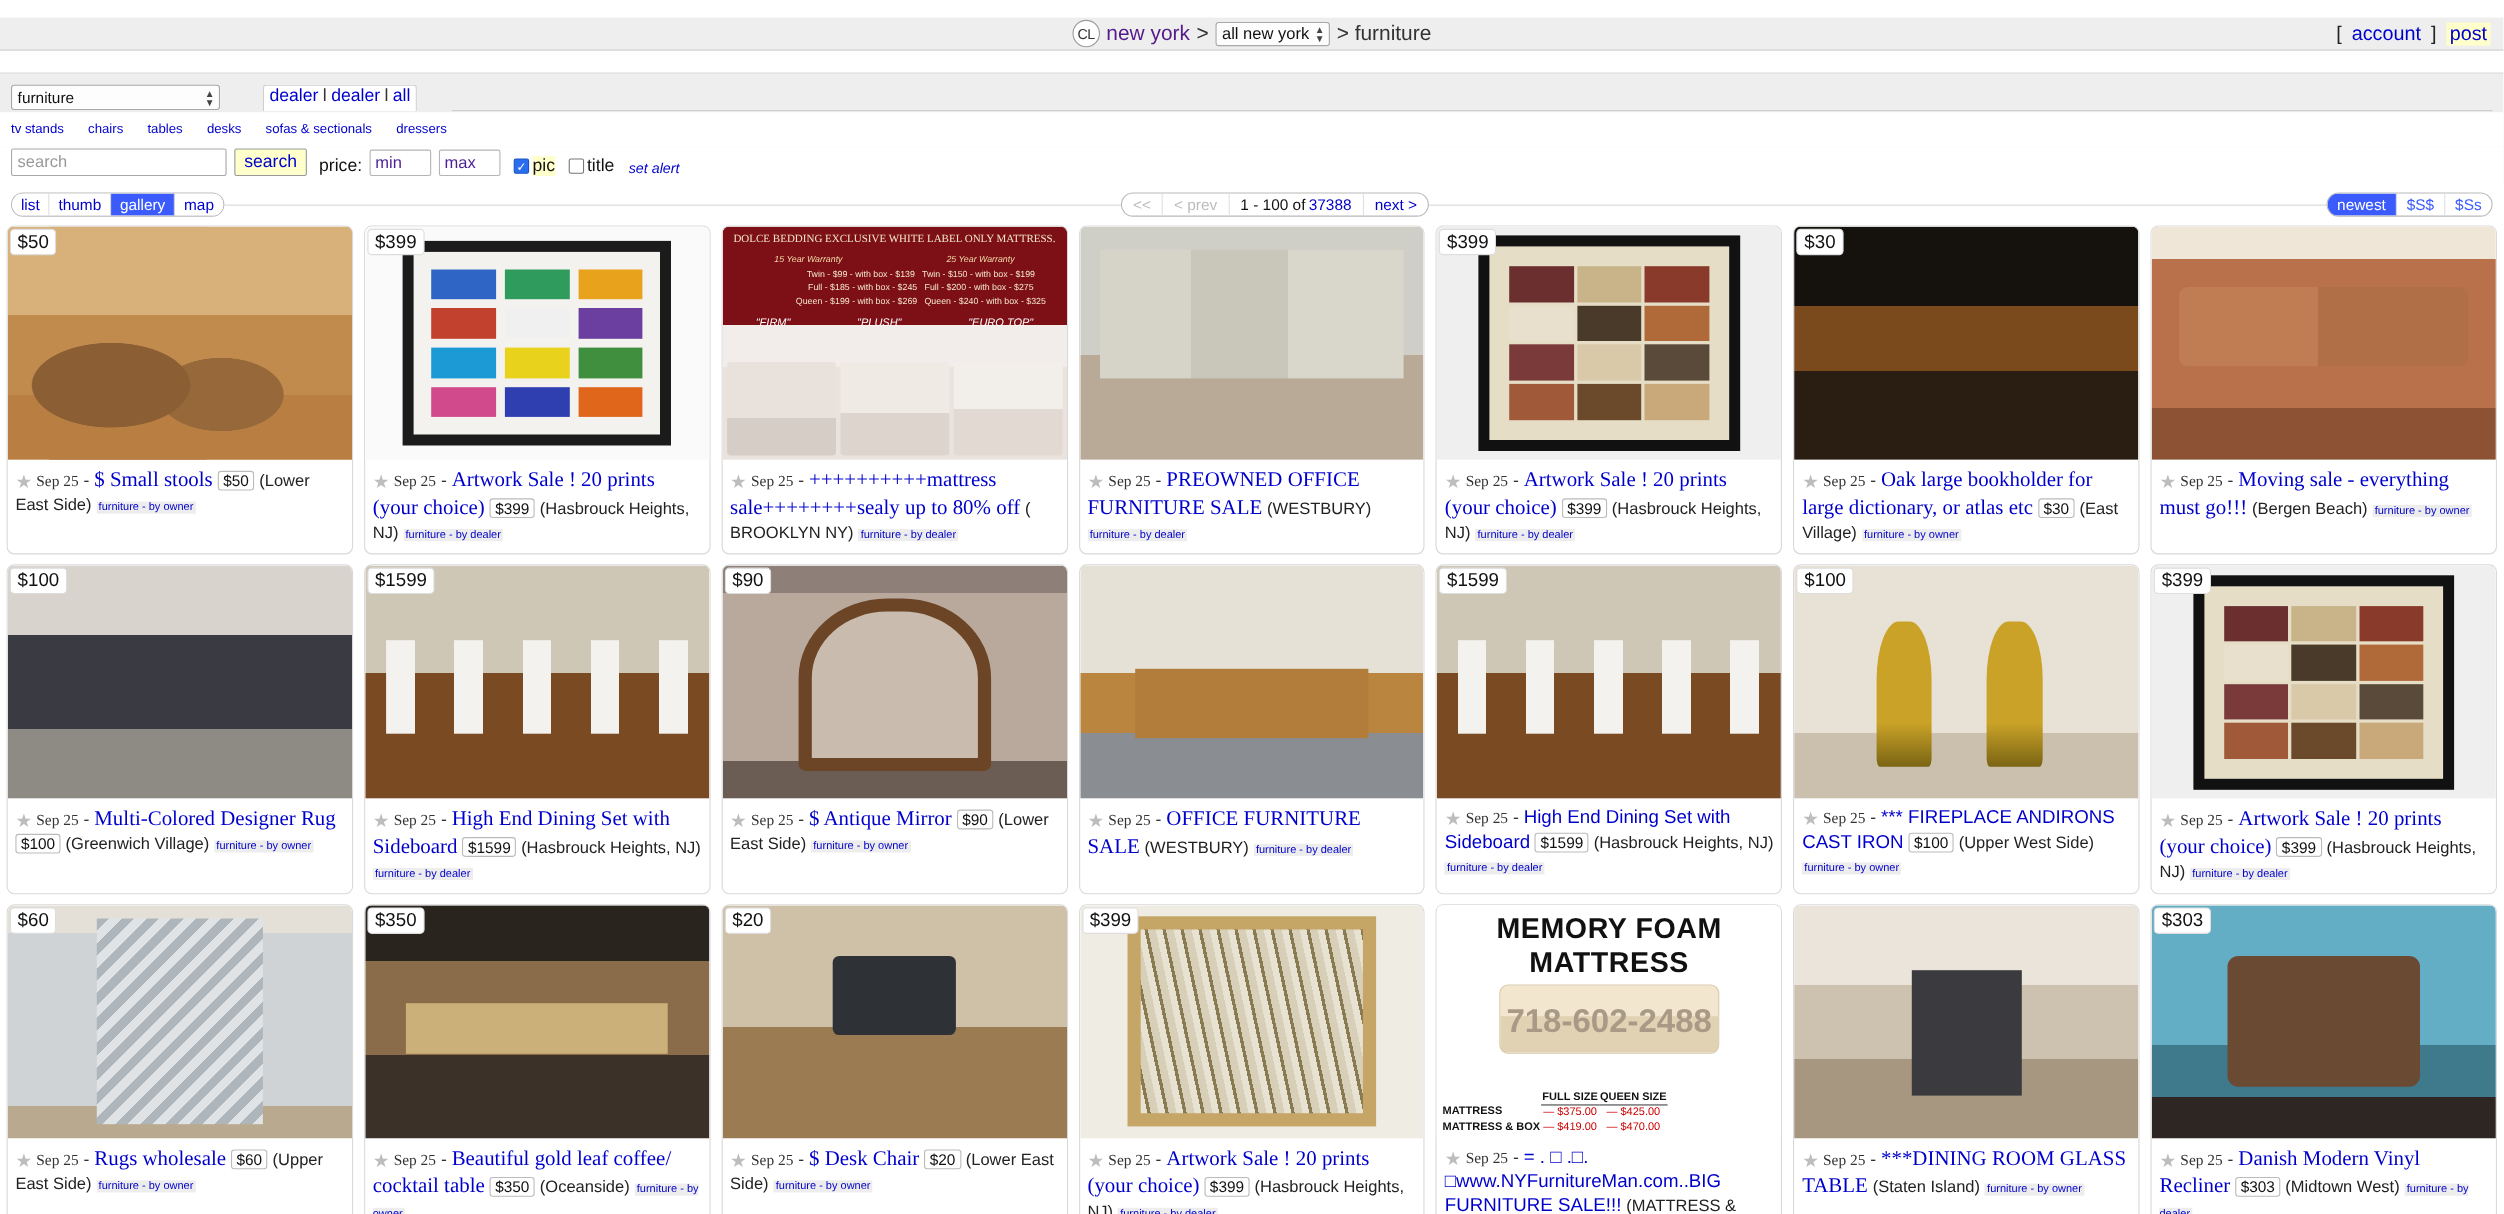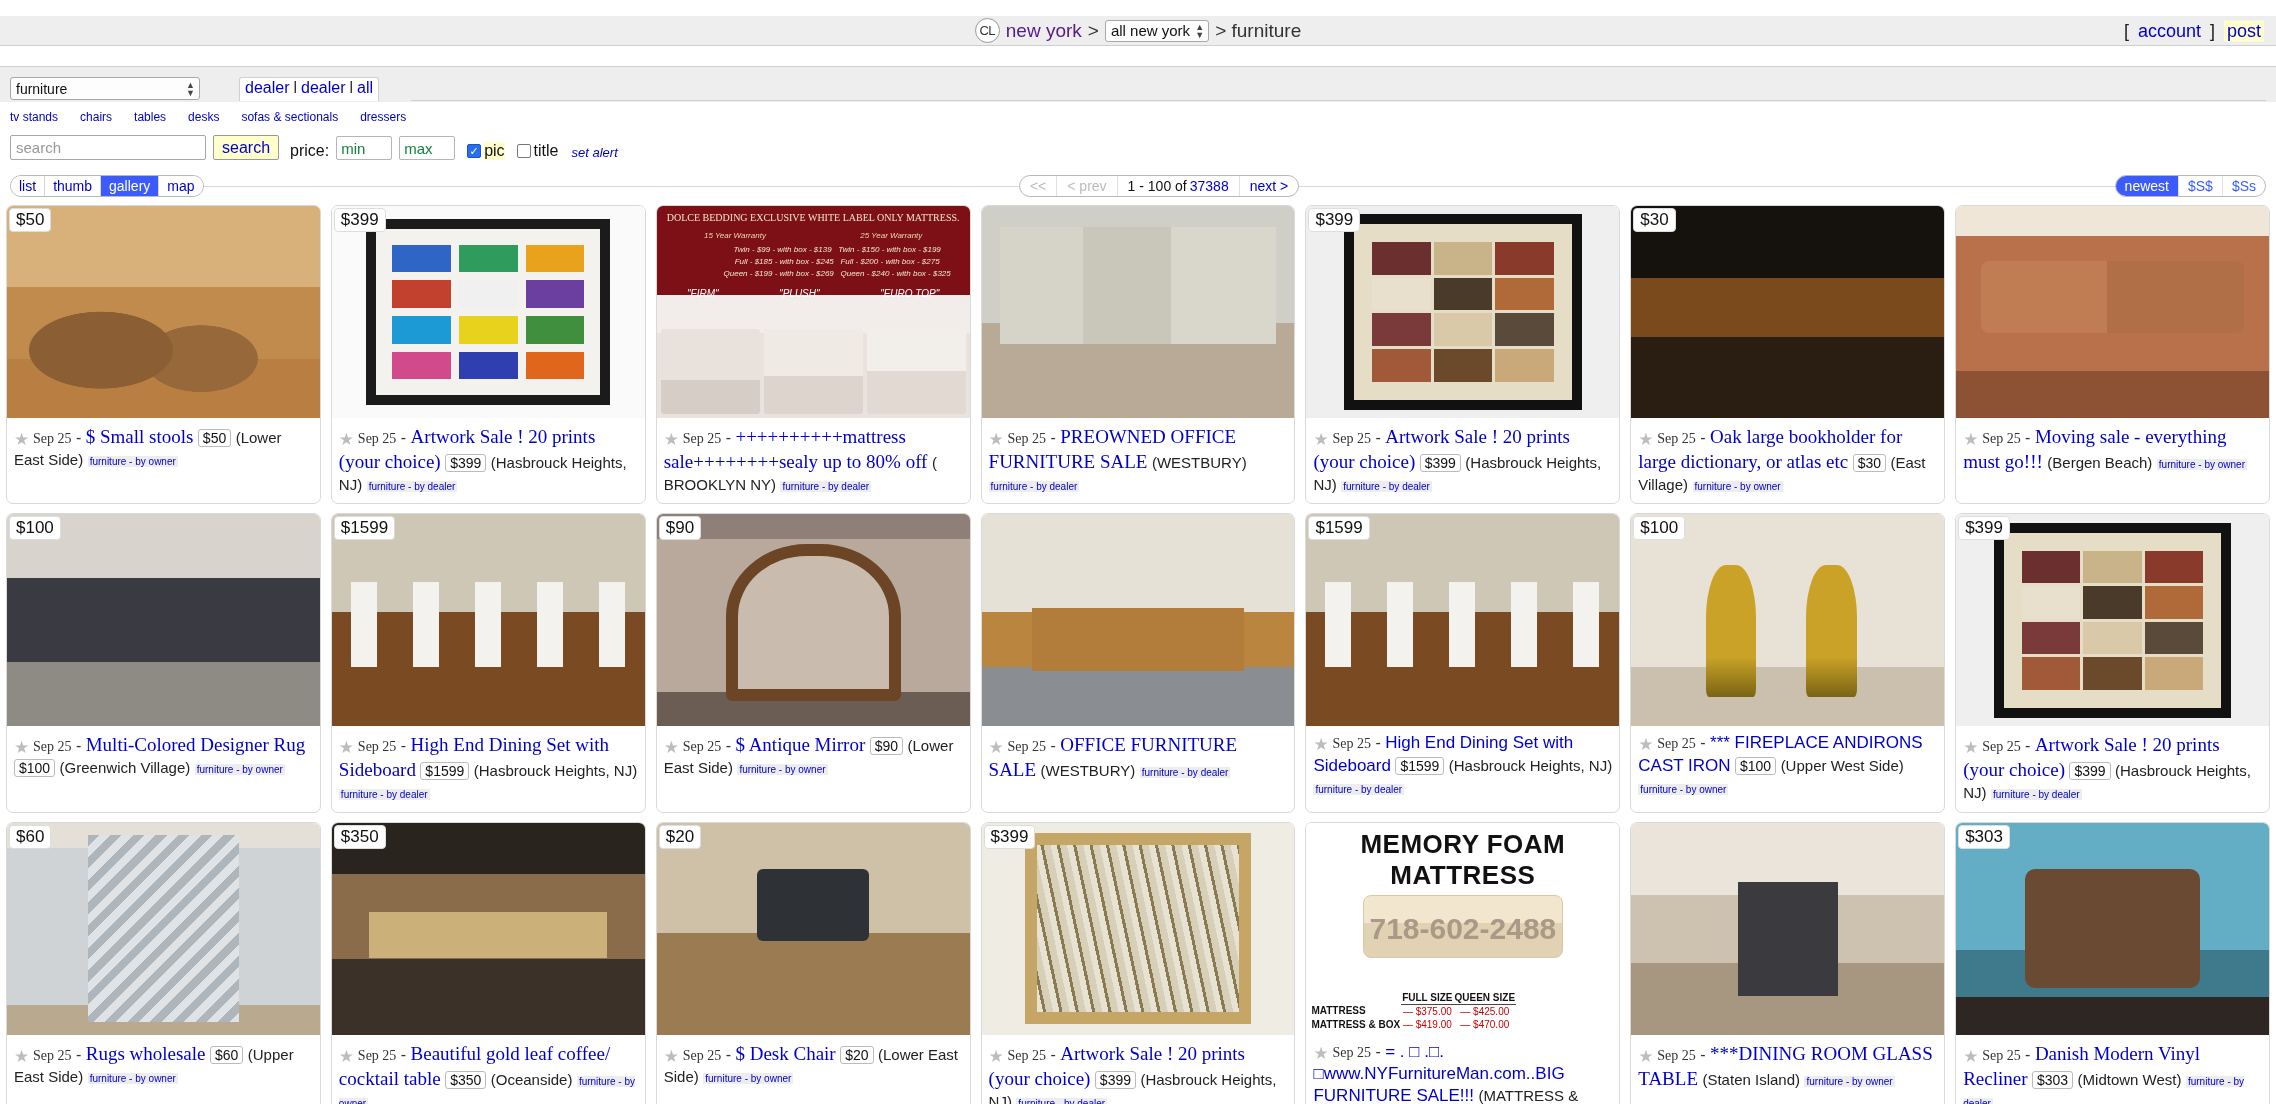--- a/index.html
+++ b/index.html
@@ -80,21 +80,21 @@
   .sinput {
     width: 196px; height: 25px; border:1px solid #a8a8a8; border-radius:2px;
     background:#fff; color:#999; font-size:15px; padding: 0 5px; display:flex; align-items:center;
   }
   .sbtn {
     background:#ffffcc; border:1px solid #999; border-radius:2px; color:#0000CC;
     font-size:16px; padding: 2px 8px; height: 25px; display:flex; align-items:center;
   }
   .pricelbl { font-size:16px; color:#111; margin-left: 4px; }
   .pinput { width:56px; height:24px; border:1px solid #b5b5b5; border-radius:2px; background:#fff;
-    color:#15803d; font-size:15px; padding:0 4px; display:flex; align-items:center; }
+    color:#4c1d95; font-size:15px; padding:0 4px; display:flex; align-items:center; }
   .chk { width:14px; height:14px; border:1px solid #777; border-radius:2px; background:#fff;
     display:inline-flex; align-items:center; justify-content:center; }
   .chk.on { background:#2a6ef0; border-color:#1d53bd; color:#fff; font-size:11px; }
   .chkwrap { display:flex; align-items:center; gap:3px; margin-left:5px; }
   .chklabel { font-size:16px; color:#111; }
   .chklabel.hl { background:#ffffcc; }
   .setalert { font-size:13px; color:#0000CC; font-style: italic; margin-left:6px; }
 
   
   .viewbar { background:#fff; height: 34px; display:flex; align-items:center; padding: 0 10px; gap:0; }
@@ -320,21 +320,21 @@
       </div>
       <div class="card">
         <div class="thumb">
           <div class="imgbox i-mattress">
             <div style="position:absolute;inset:0;">
               <div style="text-align:center;color:#f2e6c8;font-family:'Liberation Serif',serif;font-size:10px;padding:6px 10px 0;line-height:1.25;">DOLCE BEDDING EXCLUSIVE WHITE LABEL ONLY MATTRESS.</div>
               <div style="display:flex;justify-content:space-around;color:#f0d9a8;font-size:8px;font-style:italic;padding-top:6px;">
                 <span>15 Year Warranty</span>
                 <span>25 Year Warranty</span>
               </div>
-              <div style="color:#f3e7cf;font-size:8px;font-style:italic;text-align:center;line-height:1.5;padding-top:4px;margin-left:48px;">Twin - $99 - with box - $139 &nbsp; Twin - $150 - with box - $199<br>Full - $185 - with box - $245 &nbsp; Full - $200 - with box - $275<br>Queen - $199 - with box - $269 &nbsp; Queen - $240 - with box - $325</div>
+              <div style="color:#f3e7cf;font-size:8px;text-align:center;line-height:1.5;padding-top:4px;margin-left:48px;">Twin - $99 - with box - $139 &nbsp; Twin - $150 - with box - $199<br>Full - $185 - with box - $245 &nbsp; Full - $200 - with box - $275<br>Queen - $199 - with box - $269 &nbsp; Queen - $240 - with box - $325</div>
               <div style="display:flex;justify-content:space-around;color:#fff;font-size:10px;font-style:italic;padding-top:8px;">
                 <span>"FIRM"</span>
                 <span>"PLUSH"</span>
                 <span>"EURO TOP"</span>
               </div>
               <div style="position:absolute;left:0;right:0;bottom:0;height:42%;display:flex;gap:4px;padding:0 4px 4px;">
                 <div style="flex:1;background:linear-gradient(180deg,#e9e2dc 0 60%,#d6cec6 60% 100%);border-radius:3px;"></div>
                 <div style="flex:1;background:linear-gradient(180deg,#efeae4 0 55%,#ddd5cd 55% 100%);border-radius:3px;"></div>
                 <div style="flex:1;background:linear-gradient(180deg,#f2eeea 0 50%,#e2dad2 50% 100%);border-radius:3px;"></div>
               </div>

